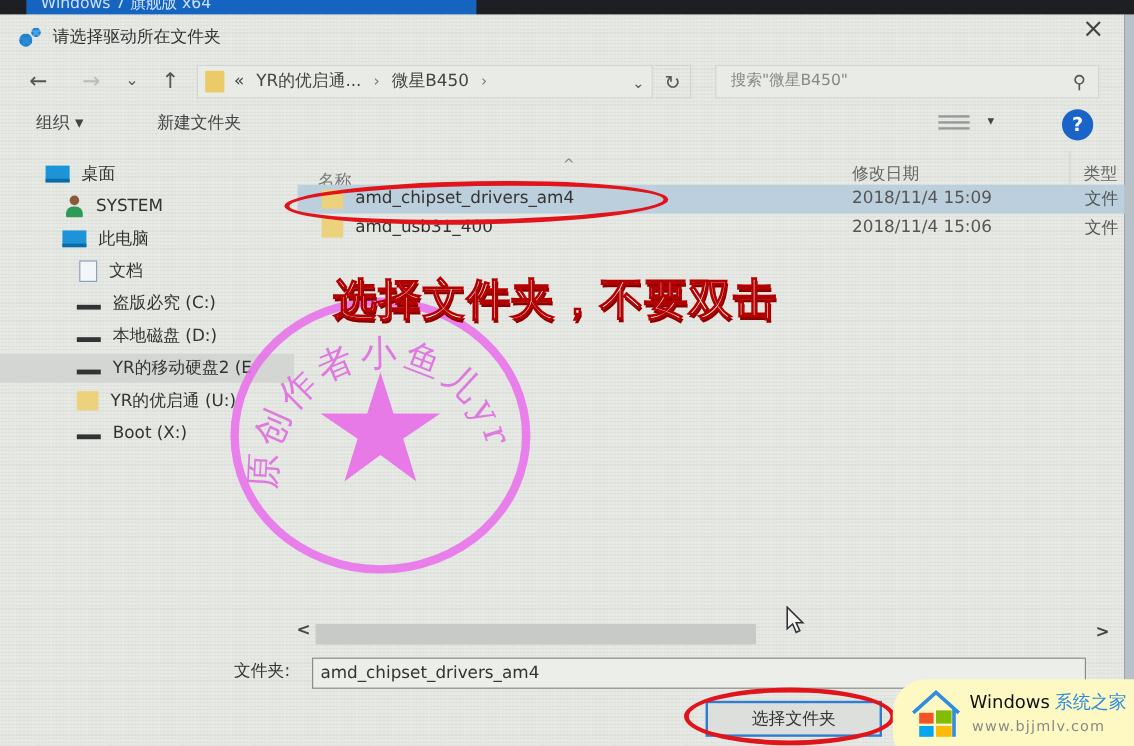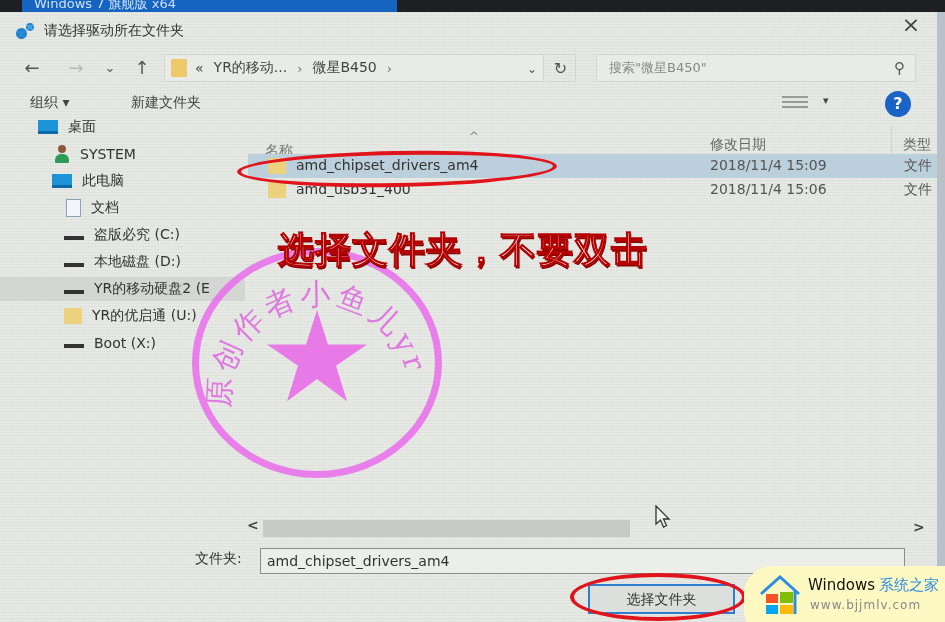--- a/index.html
+++ b/index.html
@@ -34,21 +34,21 @@
   .search .mag { position: absolute; right: 10px; top: 0; color: #555; font-size: 15px; }
 
   .cmd-row { position: absolute; left: 30px; top: 82px; height: 22px; width: 890px; font-size: 14px; color: #444; }
   .cmd-row .organize { position: absolute; left: 0; top: 0; }
   .cmd-row .newfolder { position: absolute; left: 101px; top: 0; }
   .view-icon { position: absolute; left: 752px; top: 2px; width: 26px; height: 14px; }
   .view-icon i { position:absolute; left:0; width:26px; height:2px; background:#999; }
   .view-dd { position: absolute; left: 793px; top: 0; font-size: 11px; color: #444; }
   .help { position: absolute; left: 855px; top: -3px; width: 26px; height: 26px; border-radius: 50%; background: #1a63c7; color: #fff; font-weight: bold; font-size: 16px; text-align: center; line-height: 26px; }
 
-  .sidebar { position: absolute; left: 0; top: 100px; width: 245px; height: 390px; padding-left: 28px; }
+  .sidebar { position: absolute; left: 0; top: 118px; width: 245px; height: 390px; padding-left: 28px; }
   .sb-item { position: absolute; left: 0; width: 245px; height: 24px; display: flex; align-items: center; font-size: 14px; color: #333; white-space: nowrap; overflow: hidden; }
   .sb-item.selected { background: #d3d6d2; }
   .sb-ico { width: 20px; height: 14px; margin-right: 10px; flex: none; }
   .ico-desktop { background: #1d94d8; border-bottom: 3px solid #0c6aa6; }
   .ico-user { width: 16px; height: 18px; position: relative; }
   .ico-user::before { content:""; position:absolute; left:4px; top:0; width:8px; height:8px; border-radius:50%; background:#8b5a3c; }
   .ico-user::after { content:""; position:absolute; left:1px; top:9px; width:14px; height:9px; border-radius:6px 6px 1px 1px; background:#2d9b56; }
   .ico-doc { width: 15px; height: 18px; border: 1px solid #8aa0b4; background: #f3f6f9; }
   .ico-drive { width: 20px; height: 4px; background: #333; margin-top: 6px; }
   .ico-folder { width: 18px; height: 16px; background: #ecd27c; }
@@ -118,21 +118,21 @@
 
   <div class="nav-row">
     <div class="nav-btn" style="left:6px;width:24px;">←</div>
     <div class="nav-btn disabled" style="left:50px;width:24px;">→</div>
     <div class="nav-btn" style="left:88px;width:16px;font-size:13px;">⌄</div>
     <div class="nav-btn" style="left:116px;width:24px;">↑</div>
 
     <div class="addr">
       <span class="folder-ico"></span>
       <span class="crumb">«</span>
-      <span class="crumb" style="margin-left:10px;">YR的移动...</span>
+      <span class="crumb" style="margin-left:10px;">YR的优启通...</span>
       <span class="sep">›</span>
       <span class="crumb">微星B450</span>
       <span class="sep">›</span>
       <span class="dd">⌄</span>
     </div>
     <div class="refresh">↻</div>
 
     <div class="search">
       <span>搜索"微星B450"</span>
       <span class="mag">⚲</span>

